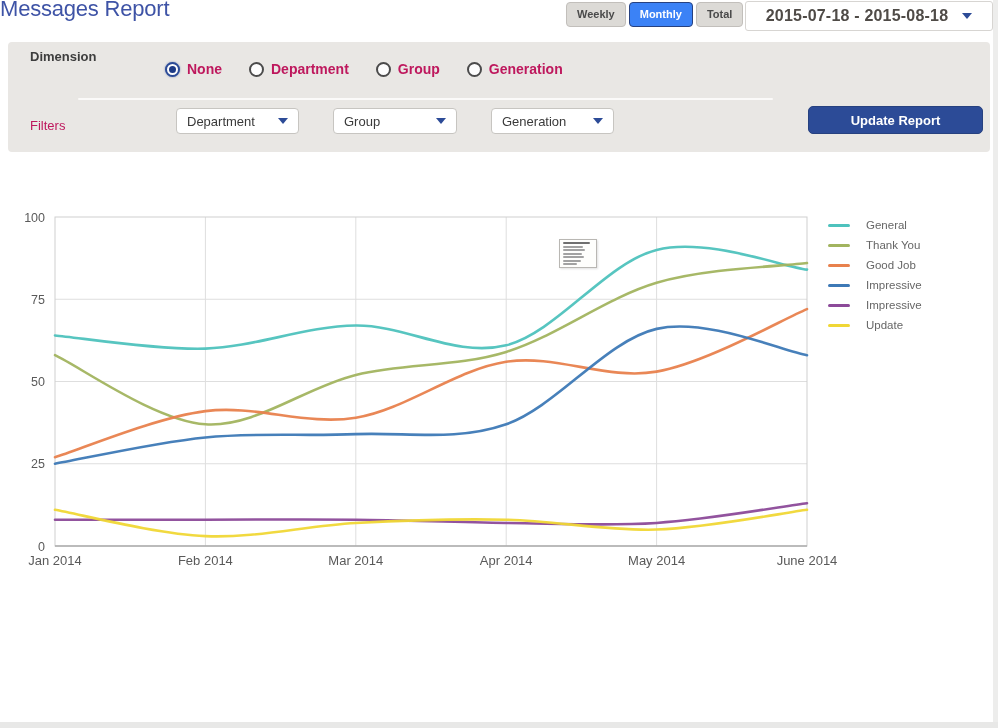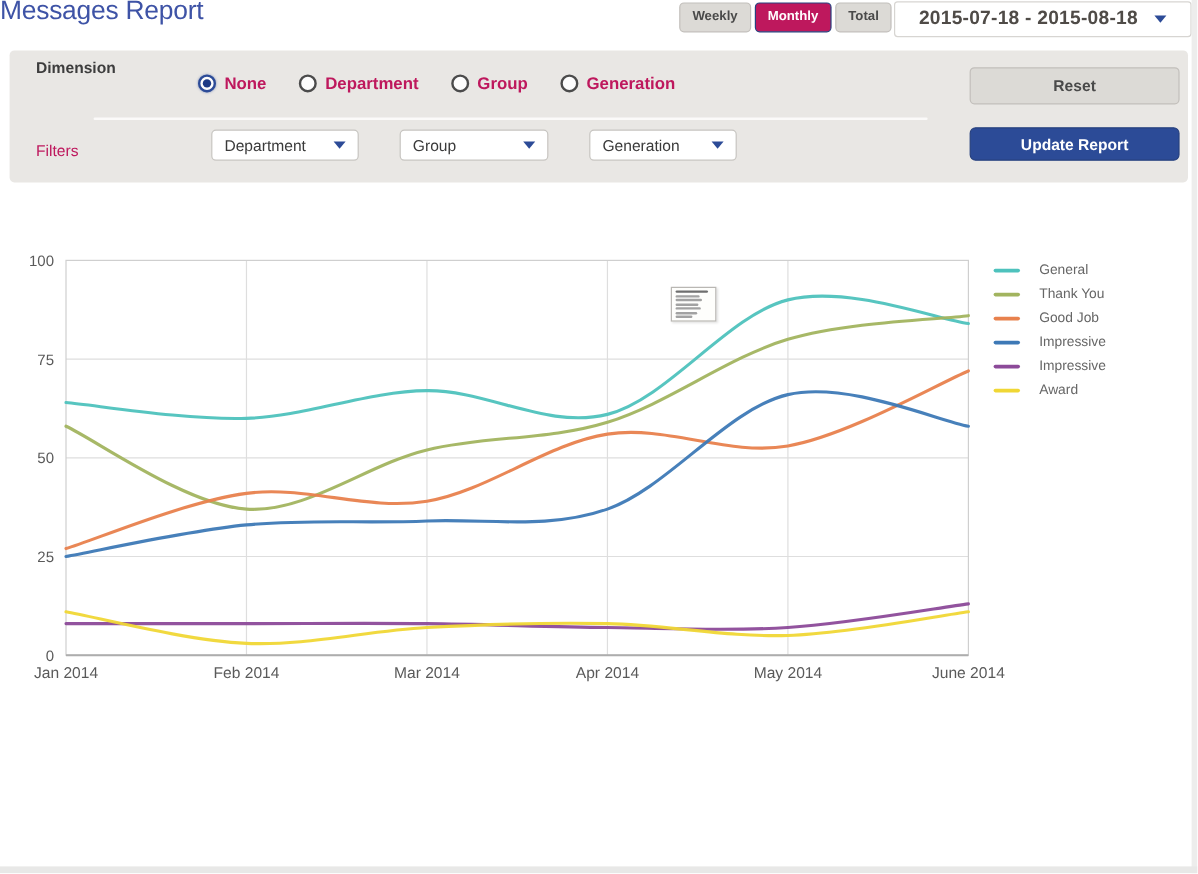--- a/index.html
+++ b/index.html
@@ -13,21 +13,21 @@
   .page-title {
     position:absolute; left:0; top:-4px; font-size:22px; font-weight:500;
     color:#3e53a6; letter-spacing:-0.2px;
   }
   .period-tabs { position:absolute; left:566px; top:2px; display:flex; gap:3px; }
   .ptab {
     min-width:46px; padding:5px 10px 6px; font-size:11px; font-weight:bold; color:#4a4a4a;
     background:#dcdad6; border:1px solid #c2bfbb; border-radius:4px; text-align:center; cursor:pointer;
     font-family:"Liberation Sans", sans-serif;
   }
-  .ptab.active { background:#be185d; border-color:#27417f; color:#ffffff; }
+  .ptab.active { background:#3b82f6; border-color:#27417f; color:#ffffff; }
   .date-range {
     position:absolute; left:745px; top:1px; width:248px; height:30px;
     background:#ffffff; border:1px solid #d7d5d2; border-radius:3px;
     display:flex; align-items:center; justify-content:center; gap:14px; cursor:pointer;text-align:center;
   }
   .date-range .txt { font-size:16px; font-weight:bold; color:#4f4b47; letter-spacing:0.2px; }
   .caret-down {
     width:0; height:0; border-left:5px solid transparent; border-right:5px solid transparent;
     border-top:6px solid #2c4b97;
   }
@@ -143,21 +143,20 @@
     </div>
     <div class="select sel-group">
       <span class="sval">Group</span>
       <span class="caret-down"></span>
     </div>
     <div class="select sel-generation">
       <span class="sval">Generation</span>
       <span class="caret-down"></span>
     </div>
 
-    <button class="btn-reset">Reset</button>
     <button class="btn-update">Update Report</button>
   </div>
 
   <div class="chart-wrap">
     <svg id="chart-svg" width="800" height="375" viewBox="0 0 800 375">
         <line x1="35" y1="259.75" x2="787" y2="259.75" stroke="#dedede" stroke-width="1"></line>
         <line x1="35" y1="177.5" x2="787" y2="177.5" stroke="#dedede" stroke-width="1"></line>
         <line x1="35" y1="95.25" x2="787" y2="95.25" stroke="#dedede" stroke-width="1"></line>
         <line x1="185.4" y1="13" x2="185.4" y2="342" stroke="#dedede" stroke-width="1"></line>
         <line x1="335.8" y1="13" x2="335.8" y2="342" stroke="#dedede" stroke-width="1"></line>
@@ -201,21 +200,21 @@
       <div class="lrow">
         <span class="lswatch" style="background: rgb(61, 121, 182);"></span>
         <span class="llabel">Impressive</span>
       </div>
       <div class="lrow">
         <span class="lswatch" style="background: rgb(140, 74, 153);"></span>
         <span class="llabel">Impressive</span>
       </div>
       <div class="lrow">
         <span class="lswatch" style="background: rgb(240, 215, 53);"></span>
-        <span class="llabel">Award</span>
+        <span class="llabel">Update</span>
       </div>
     </div>
 
   <div class="chart-tooltip">
     <div class="tline hdr" style="width:27px"></div>
     <div class="tline" style="width:20px"></div>
     <div class="tline" style="width:22px"></div>
     <div class="tline" style="width:19px"></div>
     <div class="tline" style="width:21px"></div>
     <div class="tline" style="width:18px"></div>

